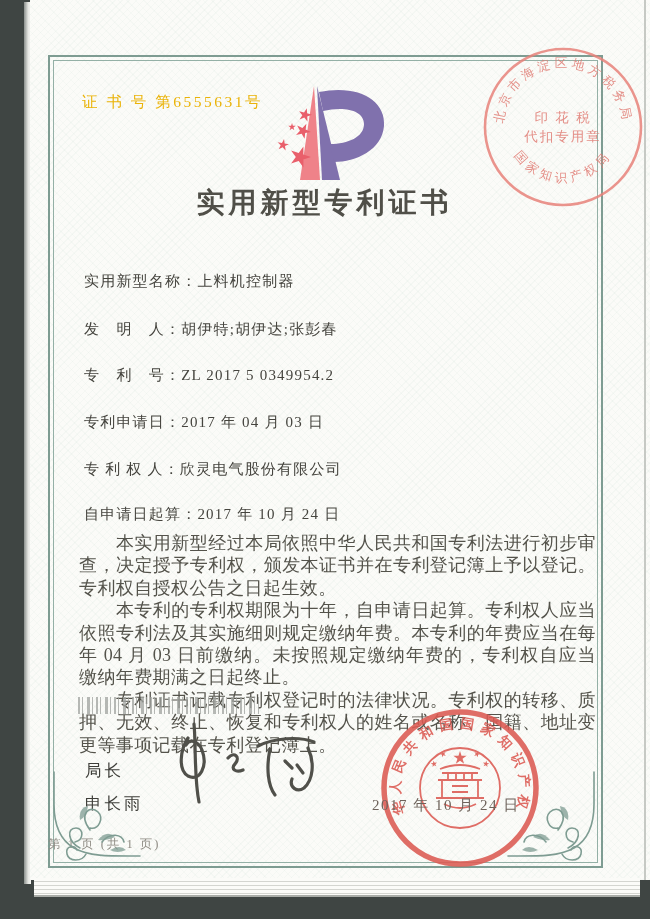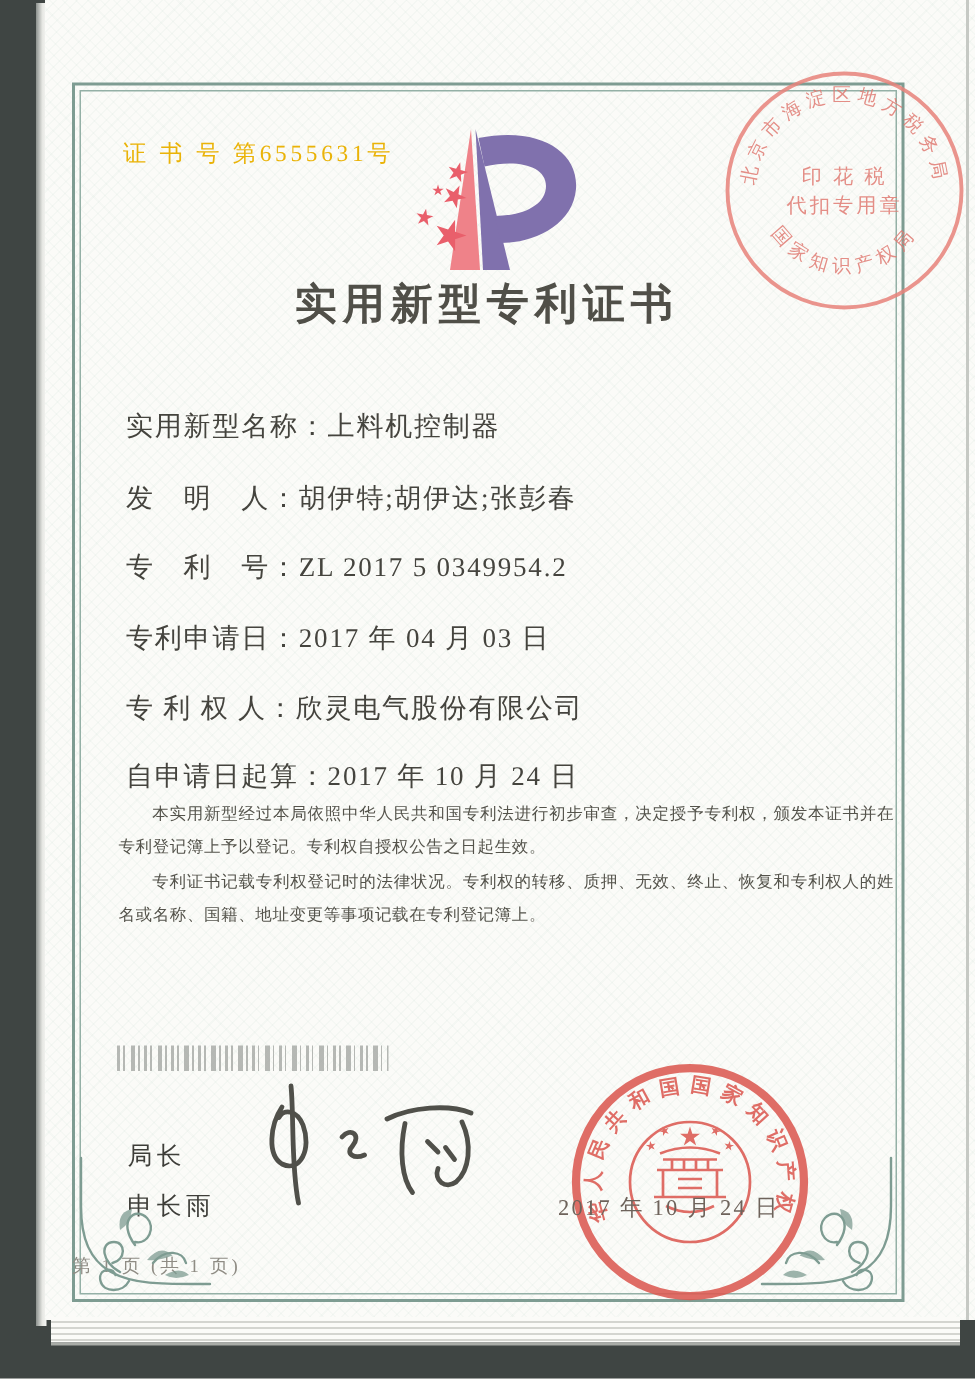--- a/index.html
+++ b/index.html
@@ -39,26 +39,26 @@
     position:absolute;left:82px;top:92px;font-size:15.5px;color:#eab308;
     letter-spacing:2.5px;white-space:nowrap;
   }
   .logo{position:absolute;left:252px;top:84px;}
   .tax-stamp{position:absolute;left:478px;top:42px;opacity:.85;}
   .doc-title{
     position:absolute;left:48px;top:184px;width:553px;text-align:center;
     font-size:28px;font-weight:bold;color:#504f48;letter-spacing:4px;white-space:nowrap;
   }
   .field-row{
-    position:absolute;left:84px;font-size:18px;color:#45443e;
+    position:absolute;left:84px;font-size:15px;color:#45443e;
     letter-spacing:1.2px;white-space:nowrap;
   }
   .body-text{
     position:absolute;left:79px;top:532px;width:517px;
-    font-size:11px;line-height:22.4px;color:#54534b;letter-spacing:.4px;
+    font-size:18px;line-height:22.4px;color:#54534b;letter-spacing:.4px;
     text-align:justify;
   }
   .body-text p{margin:0;text-indent:2.05em;}
   .barcode{
     position:absolute;left:78px;top:697px;width:181px;height:17px;opacity:.75;
     background:repeating-linear-gradient(90deg,
       #9fa29e 0 2px,transparent 2px 4px,#9fa29e 4px 5px,transparent 5px 9px,
       #9fa29e 9px 12px,transparent 12px 14px,#9fa29e 14px 15px,transparent 15px 18px);
   }
   .director-title,.director-name{
@@ -162,20 +162,21 @@
 
   <div class="field-row" style="top:272px"><span>实用新型名称：</span><span>上料机控制器</span></div>
   <div class="field-row" style="top:320px"><span>发　明　人：</span><span>胡伊特;胡伊达;张彭春</span></div>
   <div class="field-row" style="top:366px"><span>专　利　号：</span><span>ZL 2017 5 0349954.2</span></div>
   <div class="field-row" style="top:413px"><span>专利申请日：</span><span>2017 年 04 月 03 日</span></div>
   <div class="field-row" style="top:460px"><span>专 利 权 人：</span><span>欣灵电气股份有限公司</span></div>
   <div class="field-row" style="top:505px"><span>自申请日起算：</span><span>2017 年 10 月 24 日</span></div>
 
   <div class="body-text">
     <p>本实用新型经过本局依照中华人民共和国专利法进行初步审查，决定授予专利权，颁发本证书并在专利登记簿上予以登记。专利权自授权公告之日起生效。</p>
+    <p>本专利的专利权期限为十年，自申请日起算。专利权人应当依照专利法及其实施细则规定缴纳年费。本专利的年费应当在每年 04 月 03 日前缴纳。未按照规定缴纳年费的，专利权自应当缴纳年费期满之日起终止。</p>
     <p>专利证书记载专利权登记时的法律状况。专利权的转移、质押、无效、终止、恢复和专利权人的姓名或名称、国籍、地址变更等事项记载在专利登记簿上。</p>
   </div>
 
   <div class="barcode"></div>
 
   <div class="director-title">局长</div>
   <div class="director-name">申长雨</div>
 
   <svg class="signature" width="180" height="92" viewBox="0 0 180 92">
     <g fill="none" stroke="#50504a" stroke-width="3.2" stroke-linecap="round">

